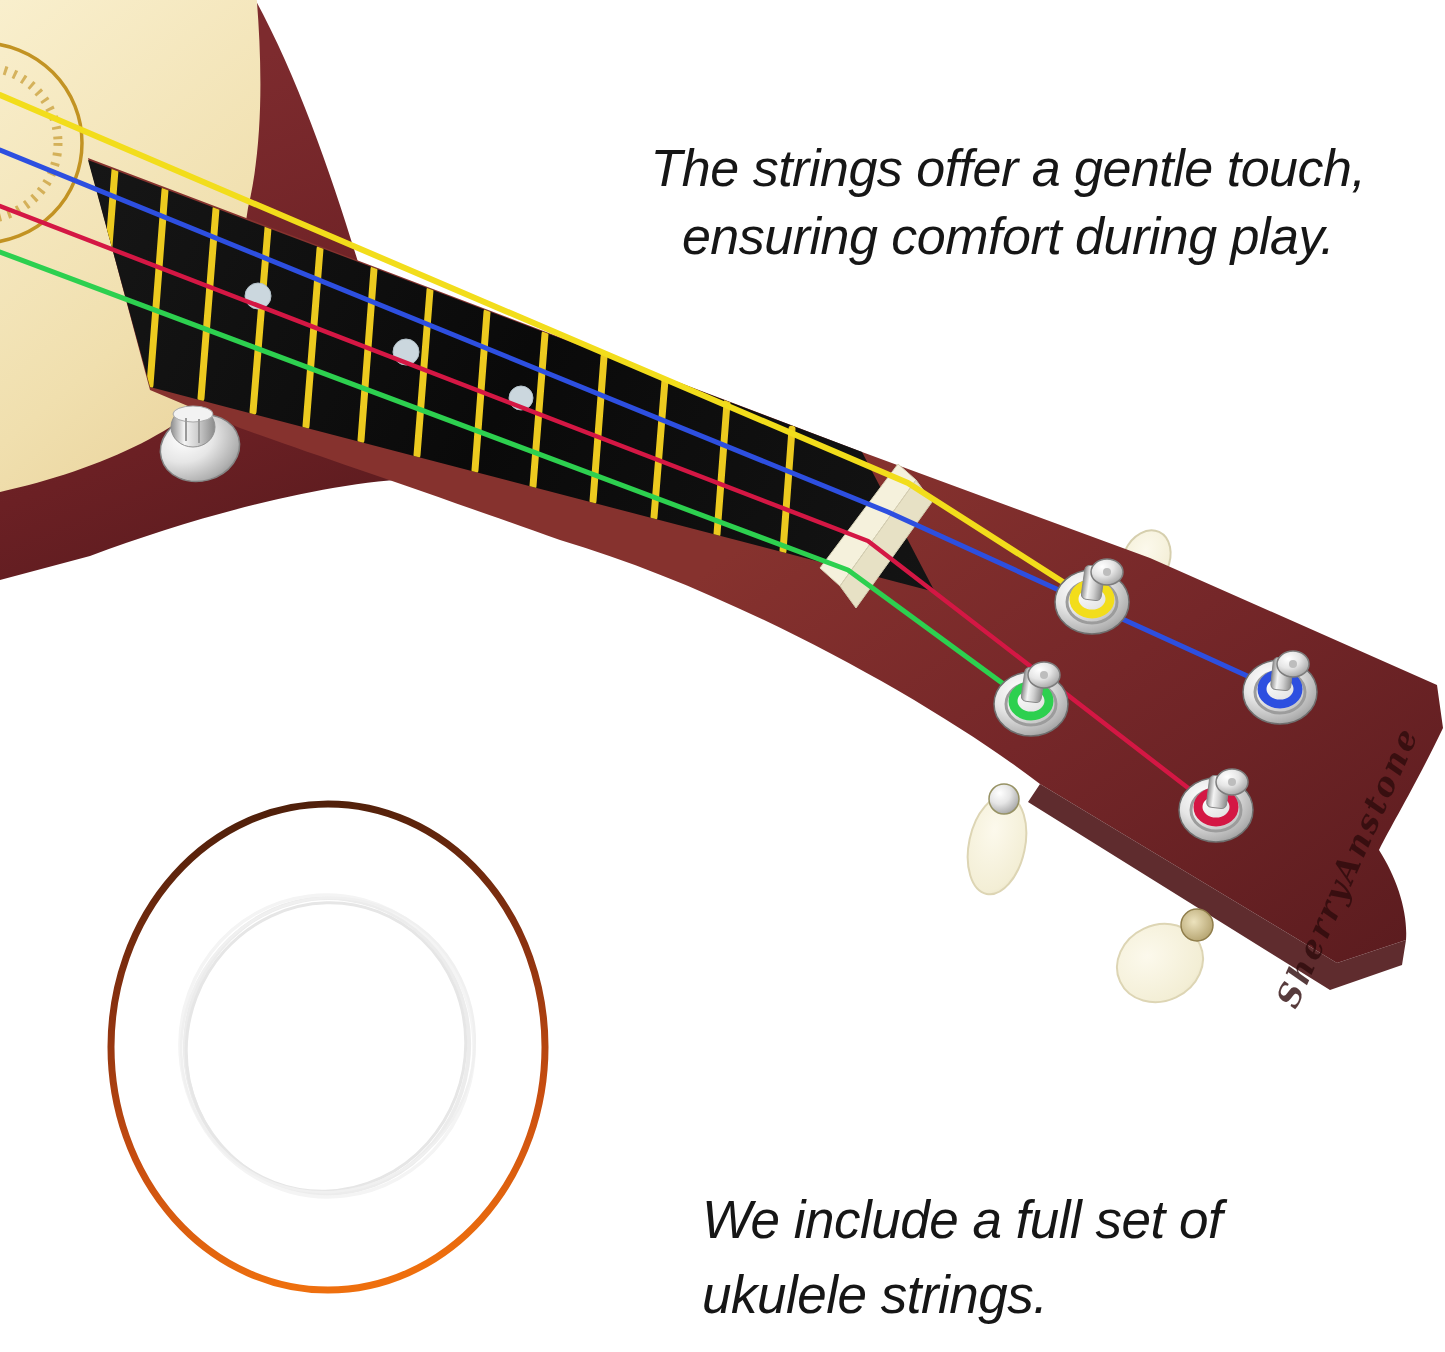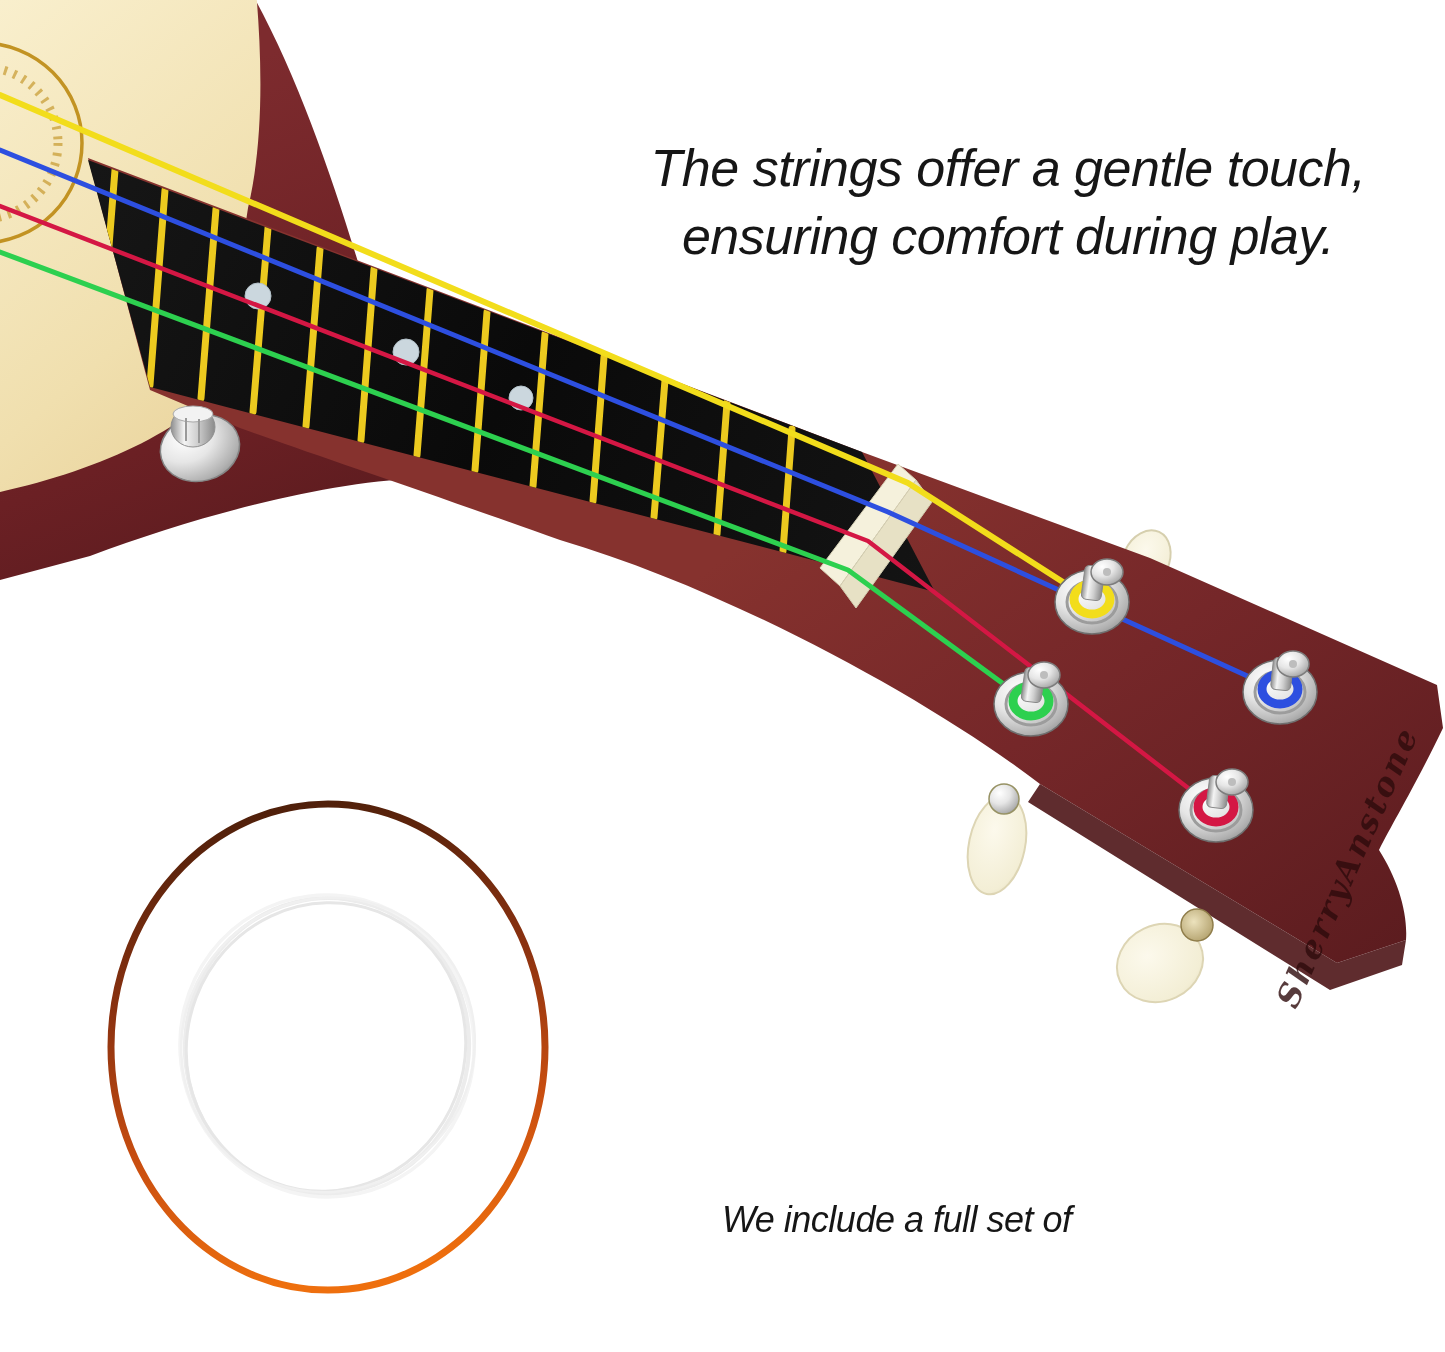--- a/index.html
+++ b/index.html
@@ -18,22 +18,22 @@
     font-weight:400;
     letter-spacing:-0.5px;
     white-space:nowrap;
   }
   .caption-top{
     left:558px;top:134px;width:900px;
     font-size:52px;line-height:68px;
     text-align:center;
   }
   .caption-bottom{
-    left:722px;top:1182px;width:650px;
-    font-size:36px;line-height:75px;
+    left:702px;top:1182px;width:650px;
+    font-size:53px;line-height:75px;
     text-align:left;
   }
 </style>
 </head>
 <body>
 
 <div id="canvas">
 
 <svg id="scene" width="1445" height="1352" viewBox="0 0 1445 1352">
   <defs>
@@ -225,15 +225,16 @@
   </g>
 </svg>
 
 <div class="caption caption-top">
   <div>The strings offer a gentle touch,</div>
   <div>ensuring comfort during play.</div>
 </div>
 
 <div class="caption caption-bottom">
   <div>We include a full set of</div>
+  <div>ukulele strings.</div>
 </div>
 
 </div>
 
 </body></html>

